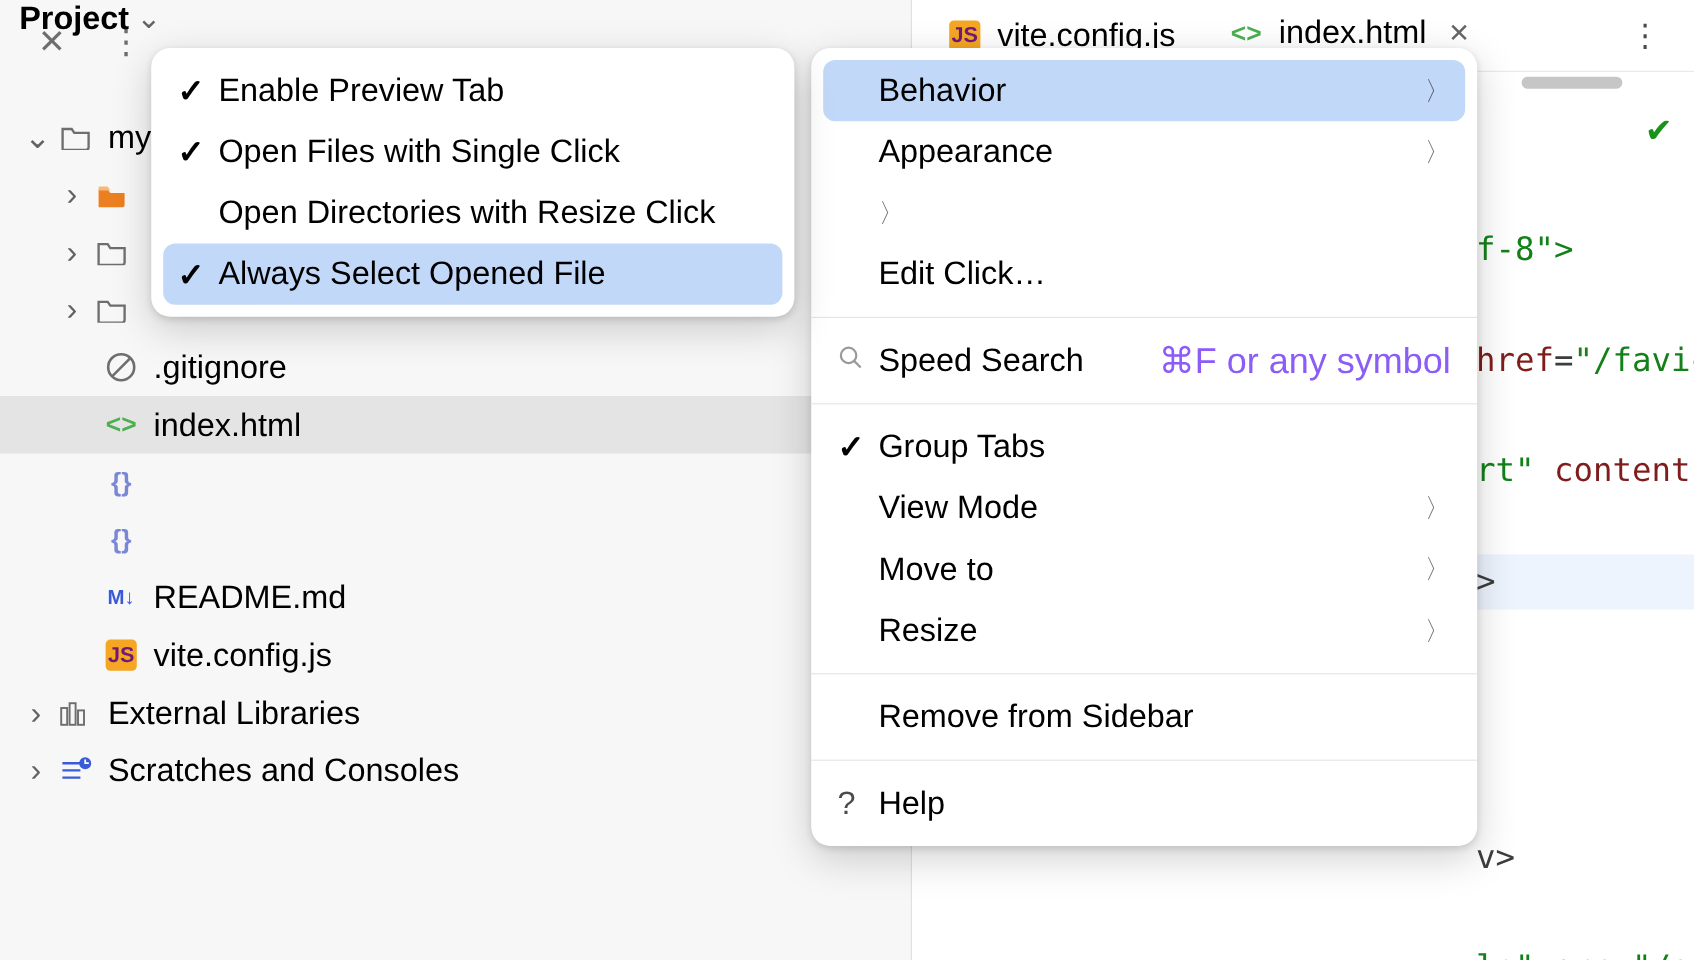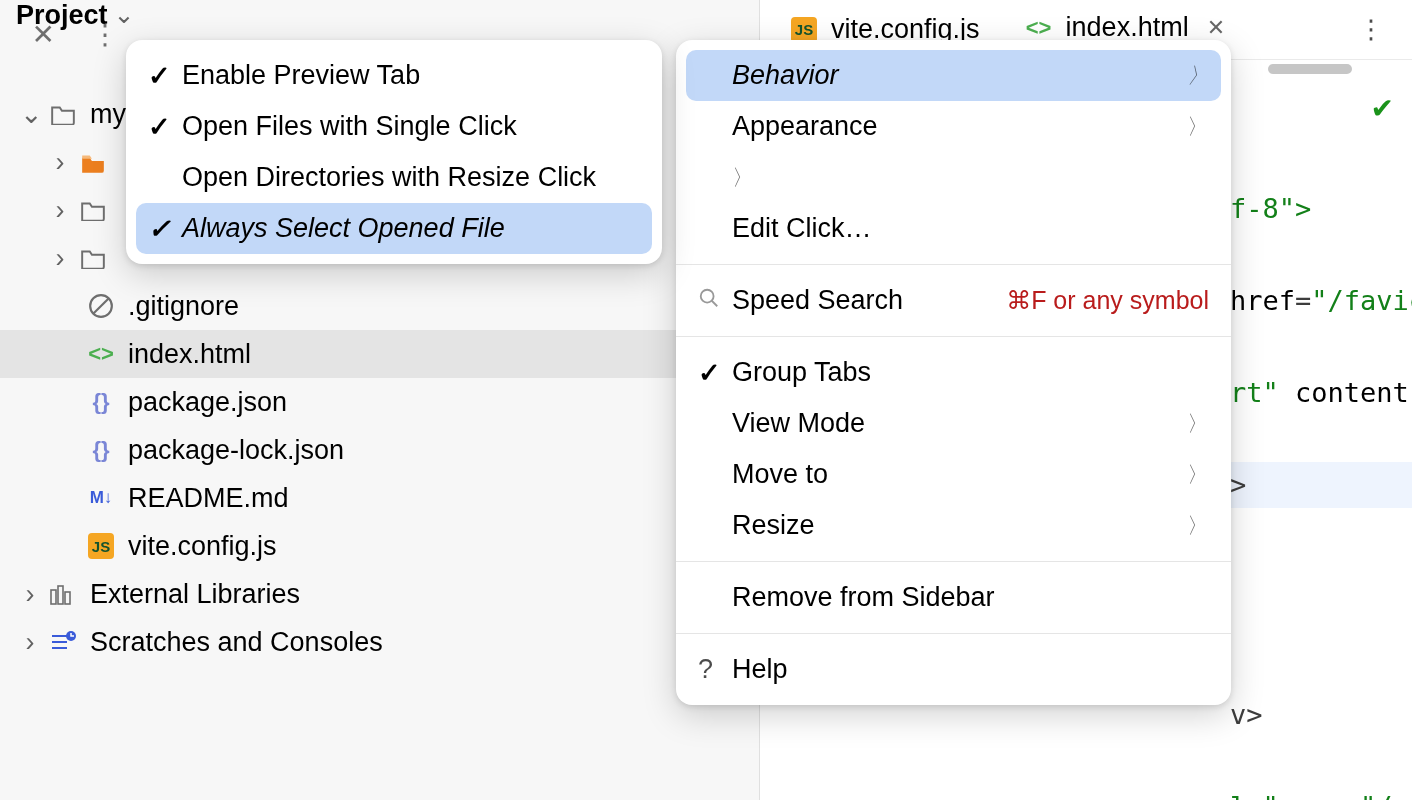--- a/index.html
+++ b/index.html
@@ -38,21 +38,21 @@
 }
 .tree-row.sel { background: #e4e4e4; }
 .chev { width: 20px; text-align: center; opacity: 0.6; margin-right: 8px; flex-shrink: 0; }
 .indent1 { width: 30px; display: inline-block; }
 .indent2 { width: 66px; display: inline-block; }
 .icon-box { width: 30px; height: 30px; display: inline-flex; align-items: center; justify-content: center; margin-right: 12px; font-size: 22px; flex-shrink: 0; }
 .folder { color: #6e6e6e; }
 .folder.orange { color: #ec7f1f; }
 .tree-label { white-space: nowrap; text-align: right; }
 
-.js-icon { background:#F5A623; color:#14532d; font-weight:bold; font-size:15px; border-radius:4px; width:26px; height:26px; display:inline-flex; align-items:center; justify-content:center; }
+.js-icon { background:#F5A623; color:#701a75; font-weight:bold; font-size:18px; border-radius:4px; width:26px; height:26px; display:inline-flex; align-items:center; justify-content:center; }
 .html-icon { color:#4caf50; font-weight:bold; }
 .json-icon { color:#7a86d6; font-weight:bold; }
 .md-icon { color:#3a5bd9; font-weight:bold; font-size:17px; }
 .scratch-icon { color:#3a5bd9; }
 
 .editor-area {
   position: absolute;
   left: 760px; top: 0;
   width: 652px; height: 800px;
   background: #fff;
@@ -76,21 +76,21 @@
 .code-area {
   position: absolute;
   left: 0; top: 140px;
   padding-left: 470px;
   font-family: Menlo, Consolas, monospace;
   font-size: 27px;
   line-height: 46px;
   white-space: pre;
 }
 .code-line.hl { background:#eef4fe; display:inline-block; width:100%; }
-.attr { color:#000000;text-align:right; }
+.attr { color:#7f1d1d;text-align:right; }
 .str { color:#138019; }
 .punct { color:#3d3d3d; }
 
 
 .menu1 {
   position: absolute;
   left: 676px; top: 40px;
   width: 555px;
   background: #fff;
   border-radius: 16px;
@@ -106,26 +106,26 @@
   box-shadow: 0 10px 34px rgba(0,0,0,0.18), 0 2px 6px rgba(0,0,0,0.12);
   padding: 10px 0;
 }
 .mitem {
   display: flex;
   align-items: center;
   height: 51px;
   padding: 0 22px 0 22px;
   font-size: 27px;
 }
-.mitem.sel { background:#c2d8f8; margin: 0 10px; border-radius: 10px; padding: 0 12px; font-style: italic; }
+.mitem.sel { background:#c2d8f8; margin: 0 10px; border-radius: 10px; padding: 0 12px; }
 .mitem.sel .chevron-right { margin-right: 0px; }
 .mcheck { width: 34px; text-align: left; font-weight: bold; }
 .micon { width: 34px; text-align: left; opacity: 0.7; }
 .mlabel { flex: 1; }
-.mshort { color: #b91c1c; font-size: 25px; }
+.mshort { color: #8b5cf6; font-size: 30px; }
 .chevron-right { opacity: 0.55; font-size: 22px; }
 .sep { height: 1px; background: #e5e5e5; margin: 10px 0; }
 
 
 .tb-icons {
   position: absolute;
   top: 18px; right: 640px;
   display: flex;
   gap: 36px;
   opacity: 0.55;
@@ -196,26 +196,24 @@
       <span class="tree-label">.gitignore</span>
     </div>
     <div class="tree-row sel">
       <span class="indent2"></span>
       <span class="icon-box html-icon">&lt;&gt;</span>
       <span class="tree-label">index.html</span>
     </div>
     <div class="tree-row">
       <span class="indent2"></span>
       <span class="icon-box json-icon">{}</span>
-      <span class="tree-label">package.json</span>
     </div>
     <div class="tree-row">
       <span class="indent2"></span>
       <span class="icon-box json-icon">{}</span>
-      <span class="tree-label">package-lock.json</span>
     </div>
     <div class="tree-row">
       <span class="indent2"></span>
       <span class="icon-box md-icon">M↓</span>
       <span class="tree-label">README.md</span>
     </div>
     <div class="tree-row">
       <span class="indent2"></span>
       <span class="icon-box">
           <span class="js-icon">JS</span>

